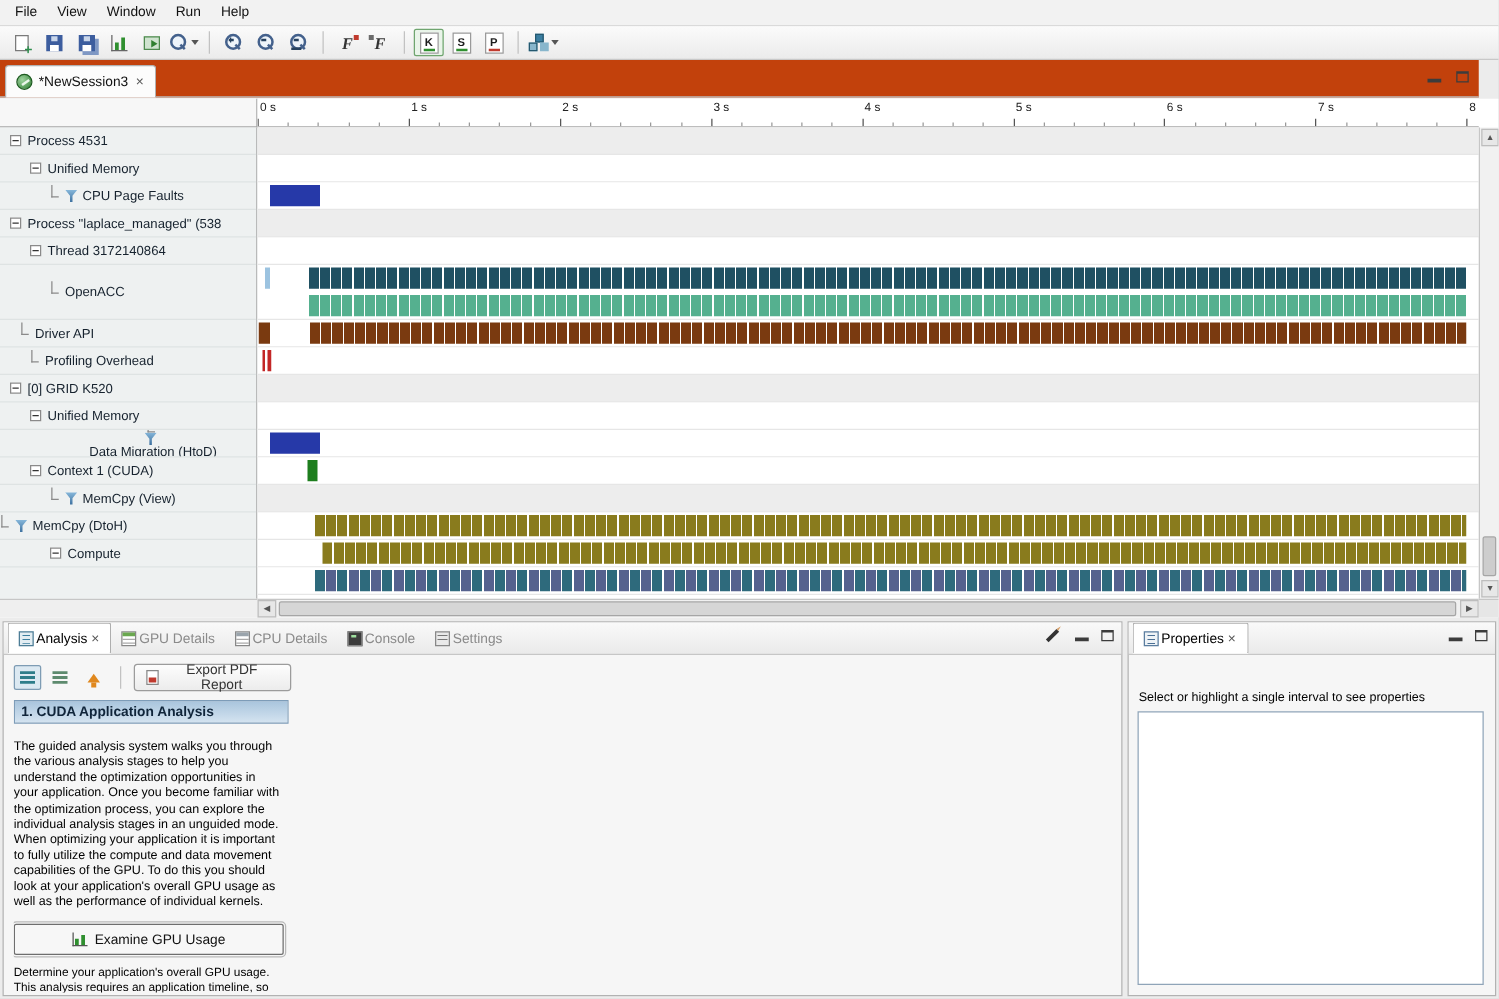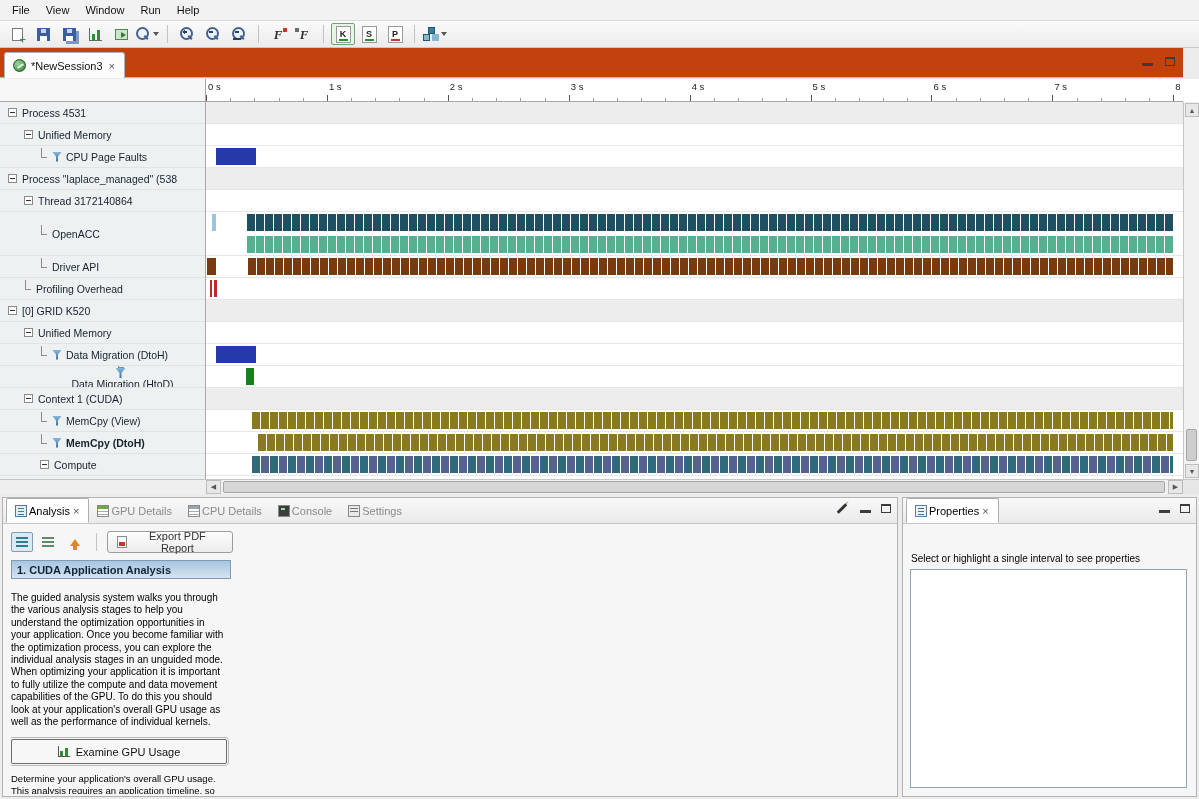--- a/index.html
+++ b/index.html
@@ -302,56 +302,51 @@
           <span class="row-label">Process "laplace_managed" (538</span>
         </div>
         <div class="tree-row" style="height: 22px; padding-left: 24px;">
           <span class="expander"></span>
           <span class="row-label">Thread 3172140864</span>
         </div>
         <div class="tree-row" style="height: 44px; padding-left: 40px;">
           <span class="connector"></span>
           <span class="row-label">OpenACC</span>
         </div>
-        <div class="tree-row" style="height: 22px; padding-left: 40px; text-align: right;">
+        <div class="tree-row" style="height: 22px; padding-left: 16px; text-align: right;">
           <span class="connector"></span>
           <span class="row-label">Driver API</span>
         </div>
         <div class="tree-row" style="height: 22px; padding-left: 24px;">
           <span class="connector"></span>
           <span class="row-label">Profiling Overhead</span>
         </div>
         <div class="tree-row" style="height: 22px; padding-left: 8px;">
           <span class="expander"></span>
           <span class="row-label">[0] GRID K520</span>
         </div>
         <div class="tree-row" style="height: 22px; padding-left: 24px;">
           <span class="expander"></span>
           <span class="row-label">Unified Memory</span>
-        </div>
-        <div class="tree-row" style="height: 22px; padding-left: 40px;">
-          <span class="connector"></span>
-          <span class="funnel"></span>
-          <span class="row-label">Data Migration (DtoH)</span>
         </div>
         <div class="tree-row" style="height: 22px; padding-left: 40px; flex-direction: column;">
           <span class="connector"></span>
           <span class="funnel"></span>
           <span class="row-label">Data Migration (HtoD)</span>
         </div>
         <div class="tree-row" style="height: 22px; padding-left: 24px;">
           <span class="expander"></span>
           <span class="row-label">Context 1 (CUDA)</span>
         </div>
         <div class="tree-row" style="height: 22px; padding-left: 40px;">
           <span class="connector"></span>
           <span class="funnel"></span>
           <span class="row-label">MemCpy (View)</span>
         </div>
-        <div class="tree-row" style="height: 22px; padding-left: 40px; font-weight: bold;">
+        <div class="tree-row" style="height: 22px; ">
           <span class="connector"></span>
           <span class="funnel"></span>
           <span class="row-label">MemCpy (DtoH)</span>
         </div>
         <div class="tree-row" style="height: 22px; padding-left: 40px;">
           <span class="expander"></span>
           <span class="row-label">Compute</span>
         </div>
       </div>
     <div class="chart" id="chart-rows">

